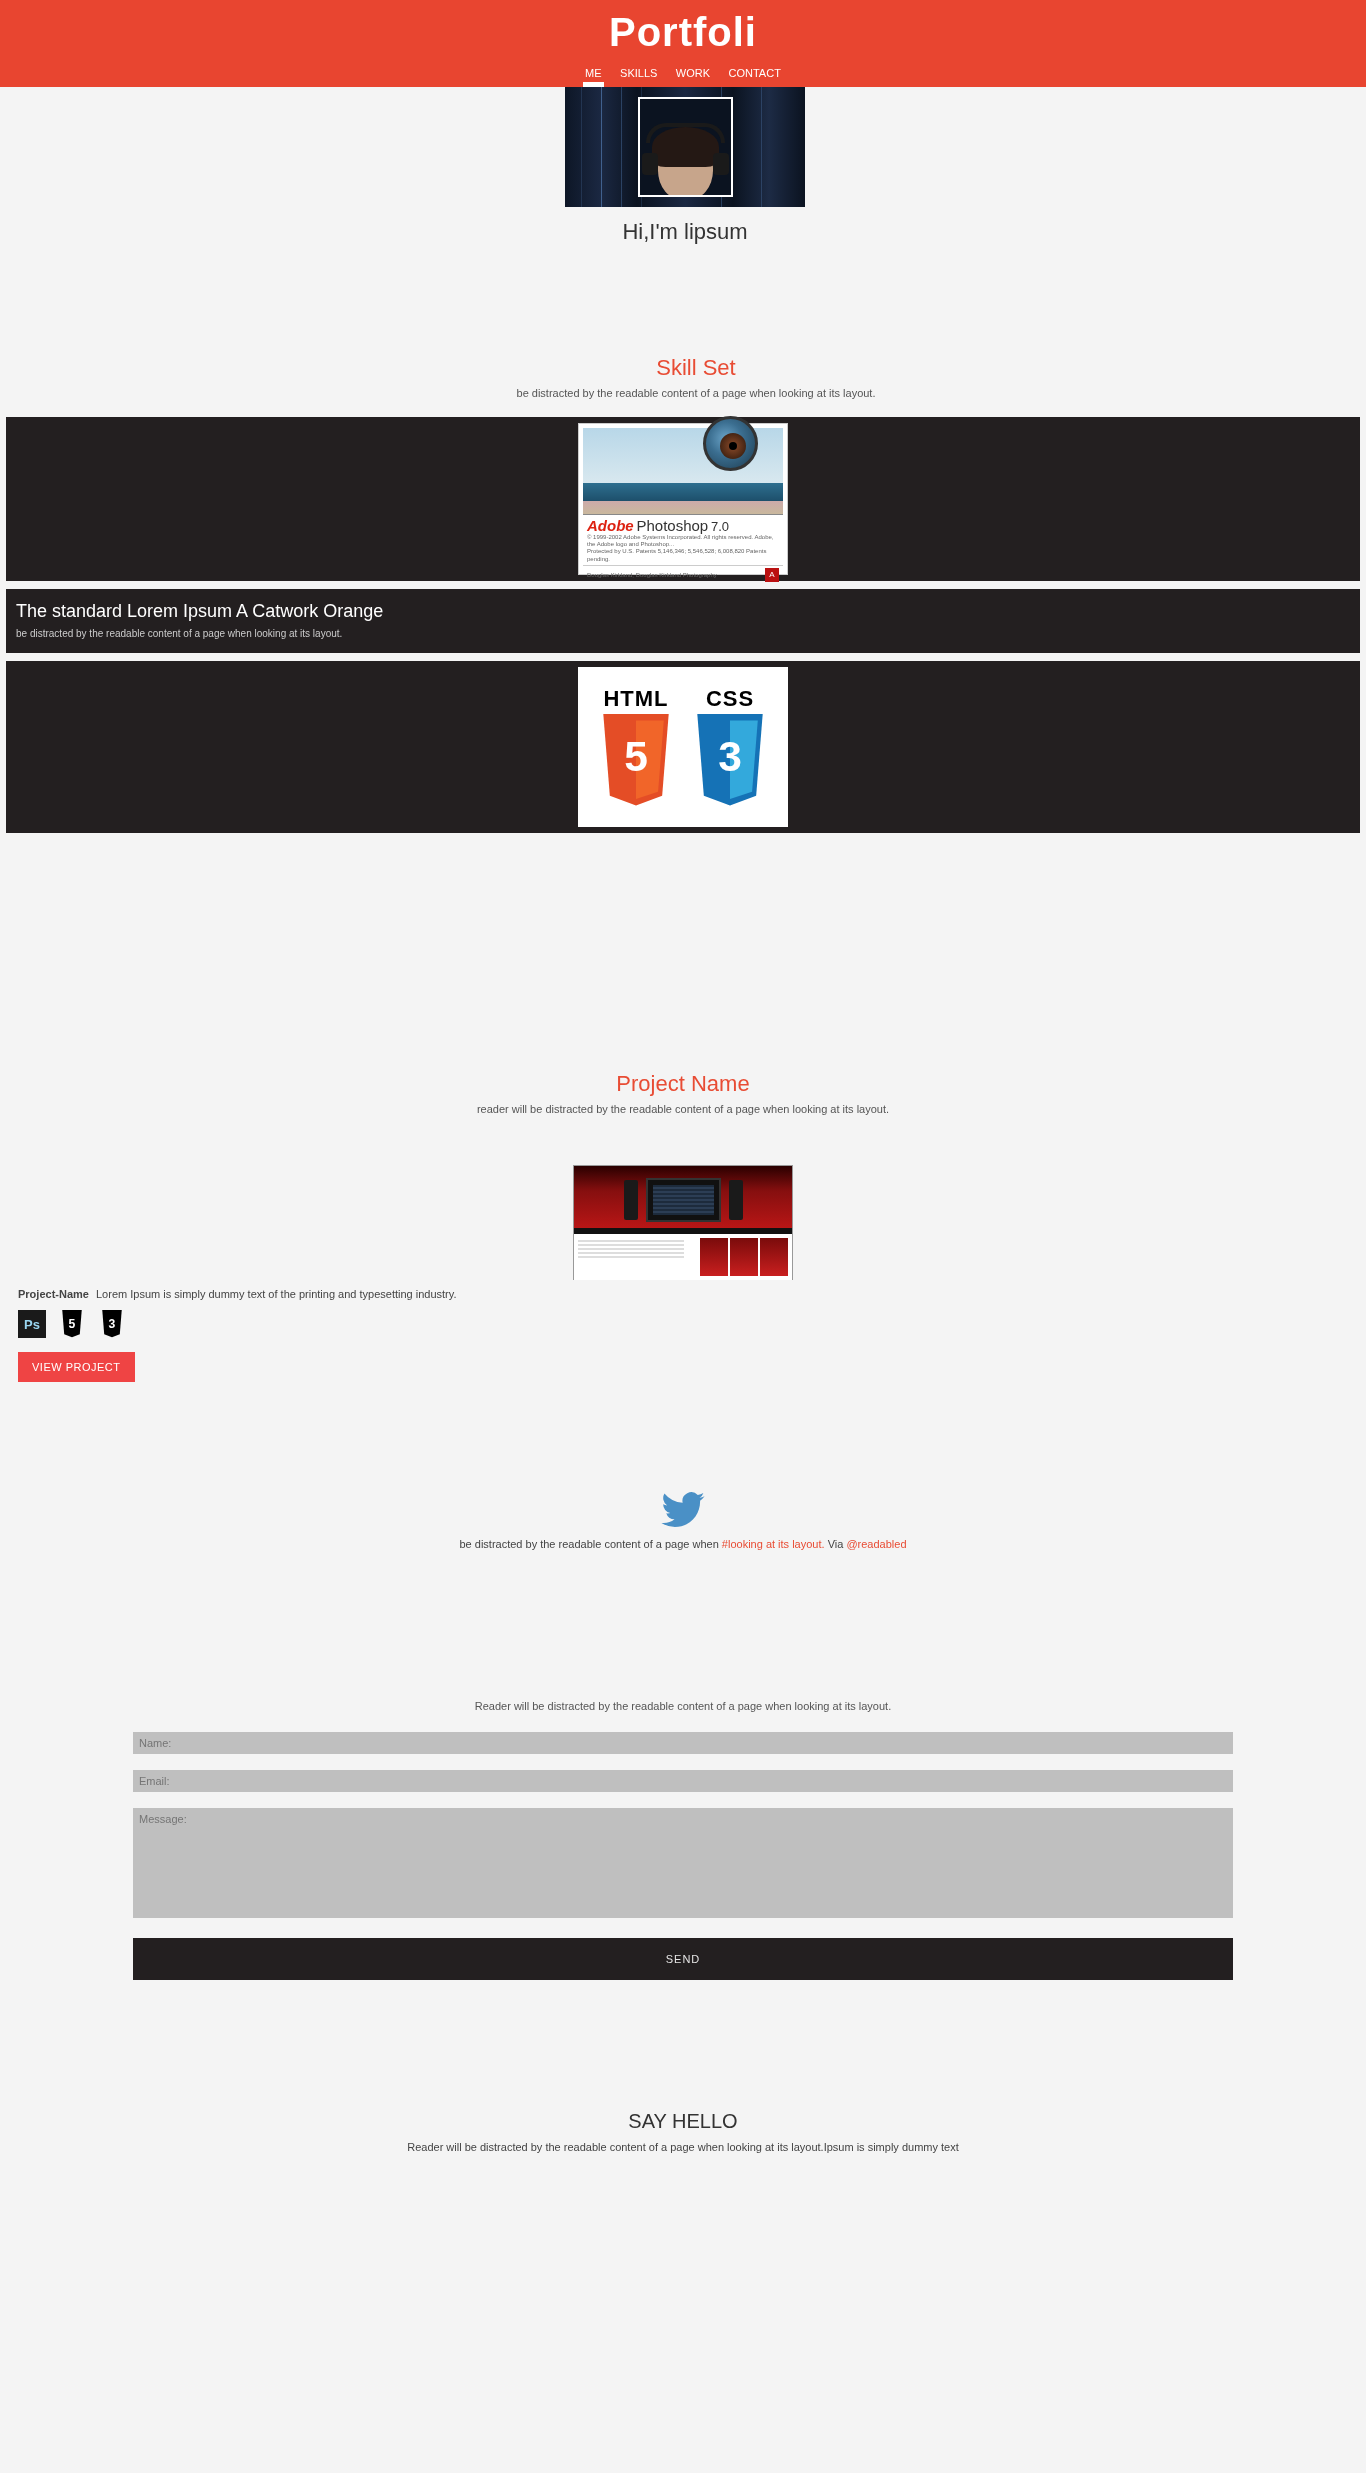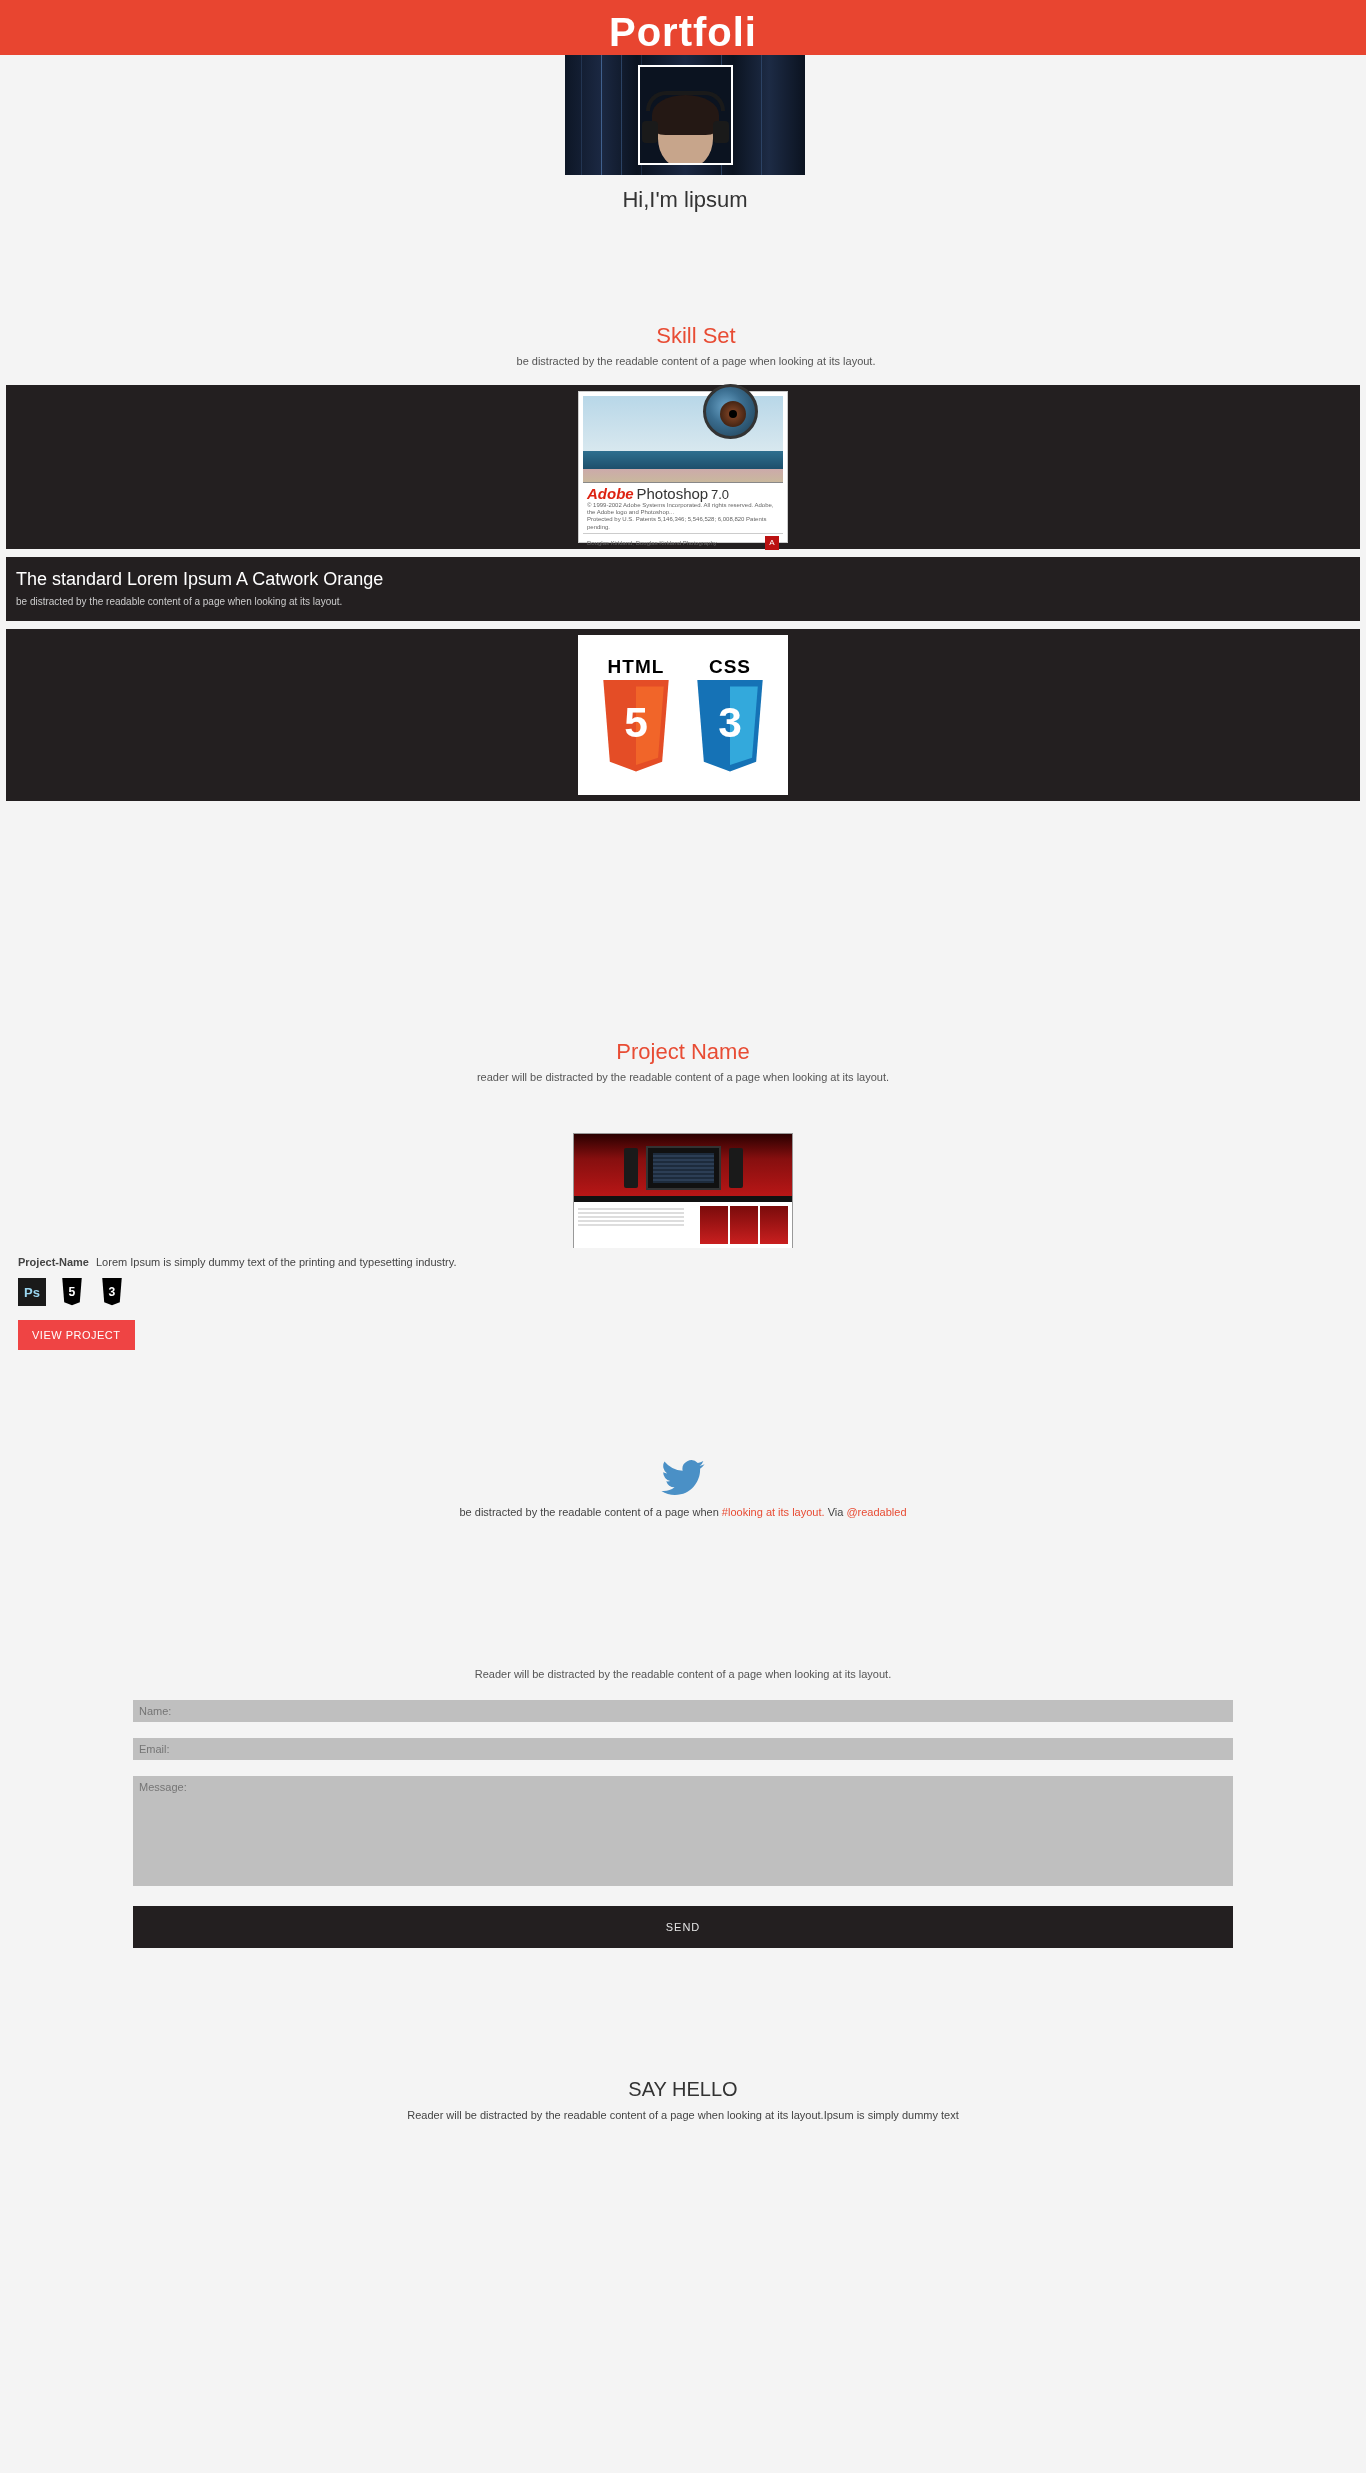--- a/index.html
+++ b/index.html
@@ -42,21 +42,21 @@
 .ps-text { padding:2px 4px; text-align:left; }
 .ps-text .adobe { color:#d21; font-style:italic; font-weight:bold; font-size:15px; }
 .ps-text .pshop { color:#333; font-size:15px; }
 .ps-text .v { color:#333; font-size:13px; }
 .ps-small { font-size:6px; color:#666; line-height:1.2; display:block; }
 .ps-foot { border-top:1px solid #ccc; display:flex; justify-content:space-between; align-items:center; font-size:6px; color:#666; padding:2px 4px; }
 .ps-adobe-sq { width:14px; height:14px; background:#b11; color:#fff; font-size:8px; display:flex; align-items:center; justify-content:center; }
 
 .html5css3 { width:210px; height:160px; background:#fff; display:flex; align-items:center; justify-content:center; gap:6px; }
 .shield { width:88px; text-align:center; }
-.shield .lbl { font-weight:900; font-size:19px; letter-spacing:1px; color:#000; font-family:Arial,sans-serif; }
+.shield .lbl { font-weight:900; font-size:22px; letter-spacing:1px; color:#000; font-family:Arial,sans-serif; }
 .shield svg { width:82px; height:94px; display:block; margin:2px auto 0; }
 
 .work-block { text-align:center; }
 .work-img { width:220px; height:115px; margin:50px auto 8px auto; background:#fff; border:1px solid #999; }
 .work-top { height:62px; background:linear-gradient(#2a0000,#860f0f 40%,#b81616 100%); display:flex; align-items:center; justify-content:center; gap:8px; padding-top:6px; }
 .work-tv { width:75px; height:44px; background:#111; border:2px solid #333; position:relative; }
 .work-tv::after{content:"";position:absolute;inset:5px;background:repeating-linear-gradient(0deg,#1d2b3c,#1d2b3c 2px,#2c3e55 2px,#2c3e55 4px);}
 .work-spk { width:14px; height:40px; background:#1a1a1a; border-radius:2px; }
 .work-console { height:6px; background:#111; }
 .work-bottom { height:46px; background:#fff; display:flex; }
@@ -85,20 +85,26 @@
 
 .say-hello { text-align:center; padding:110px 10px 20px 10px; }
 .say-hello h2 { font-size:20px; font-weight:normal; margin-bottom:8px; }
 .say-hello p { font-size:11px; color:#444; }
 </style>
 </head>
 <body>
 
 <div class="header">
   <div class="logo">Portfoli</div>
+  <div class="nav">
+    <a href="#" class="active">ME</a>
+    <a href="#">SKILLS</a>
+    <a href="#">WORK</a>
+    <a href="#">CONTACT</a>
+  </div>
 </div>
 
 <div class="me-section">
   <div class="hero-img">
     <div class="hero-bg"></div>
     <div class="avatar-frame">
       <div class="avatar-face">
         <div class="avatar-hair"></div>
         <div class="avatar-headphone"></div>
         <div class="avatar-ear l"></div>

